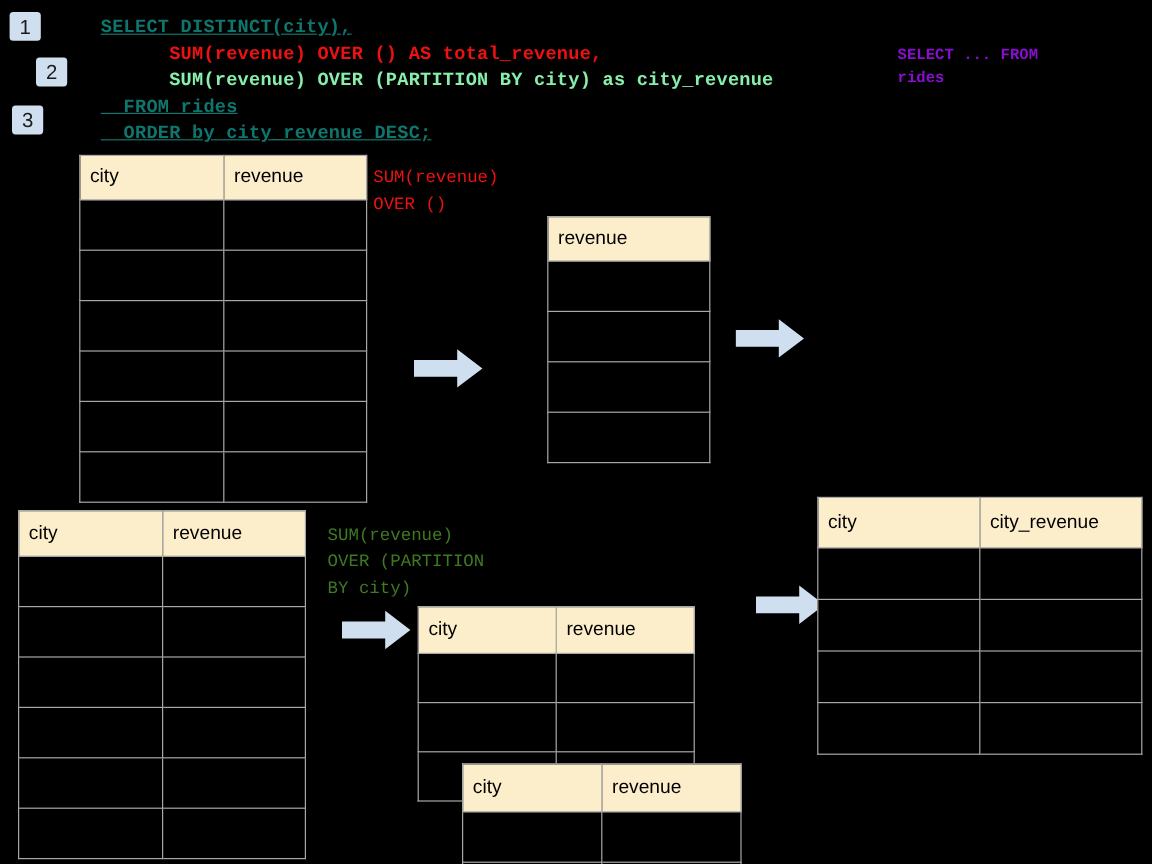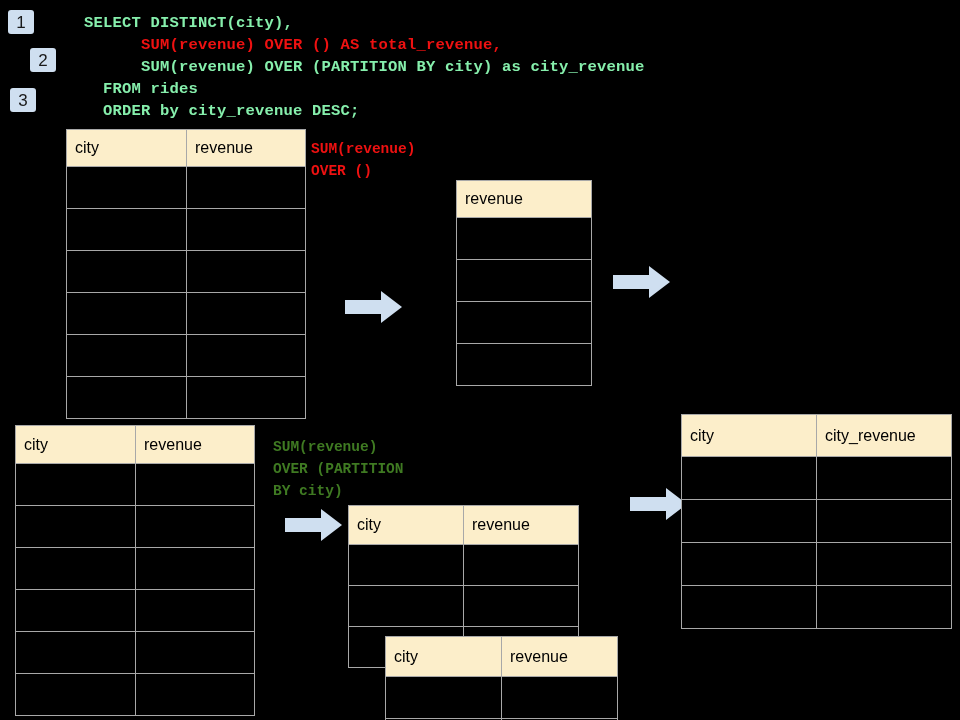--- a/index.html
+++ b/index.html
@@ -38,41 +38,41 @@
   .code {
     position: absolute;
     font-family: "Liberation Mono", monospace;
     font-size: 15.5px;
     font-weight: bold;
     line-height: 22px;
     white-space: pre;
     letter-spacing: 0.2px;
   }
   .code-line { white-space: pre; }
-  .c-purple { color: #86efac; }
+  .c-purple { color: #0f766e; text-decoration: underline; }
   .c-red    { color: #ee1111; }
   .c-green  { color: #86efac; }
 
   .side-note {
     position: absolute;
     font-family: "Liberation Mono", monospace;
     font-size: 13px;
     font-weight: bold;
     line-height: 19px;
     color: #8a0ed0;
     white-space: pre-line;
     width: 160px;
   }
 
   
   .anno {
     position: absolute;
     font-family: "Liberation Mono", monospace;
     font-size: 14.5px;
-    font-weight: bold;
+    font-weight: normal;
     line-height: 22px;
     white-space: pre-line;
   }
   .anno.red   { color: #ee1111; }
   .anno.green { color: #3f7a22; }
 
   
   .tbl {
     position: absolute;
     border-collapse: collapse;
@@ -109,20 +109,21 @@
 <div id="canvas">
 
   <div id="badges-layer">
       <div class="badge" style="left: 8px; top: 10px;">1</div>
       <div class="badge" style="left: 30px; top: 48px;">2</div>
       <div class="badge" style="left: 10px; top: 88px;">3</div>
     </div>
 
   <div class="code" id="sql-block" style="left:84px; top:12px;"><div class="code-line c-purple">SELECT DISTINCT(city),</div><div class="code-line c-red">      SUM(revenue) OVER () AS total_revenue,</div><div class="code-line c-green">      SUM(revenue) OVER (PARTITION BY city) as city_revenue</div><div class="code-line c-purple">  FROM rides</div><div class="code-line c-purple">  ORDER by city_revenue DESC;</div></div>
 
+  <div class="side-note" id="side-note" style="left:748px; top:36px;">SELECT ... FROM rides</div>
 
   <div id="annotations-layer">
       <div class="anno red" style="left: 311px; top: 138px;">SUM(revenue)
 OVER ()</div>
       <div class="anno green" style="left: 273px; top: 436px;">SUM(revenue)
 OVER (PARTITION
 BY city)</div>
     </div>
 
   <div id="arrows-layer">

